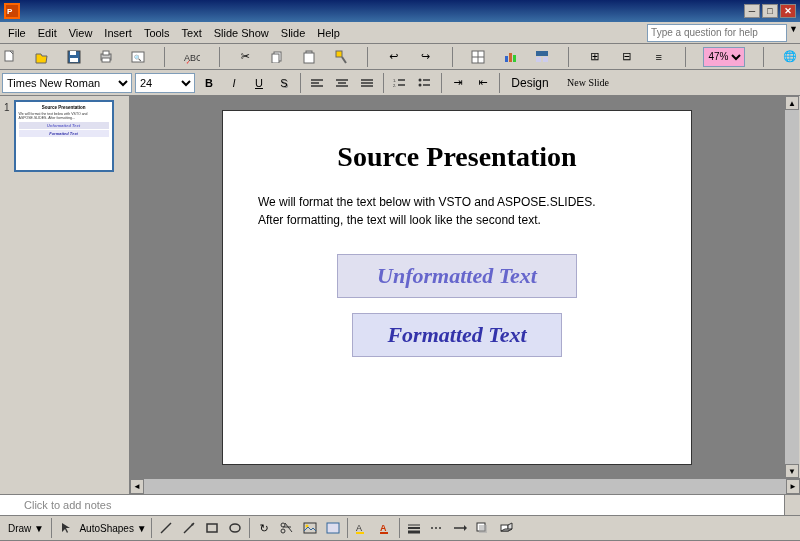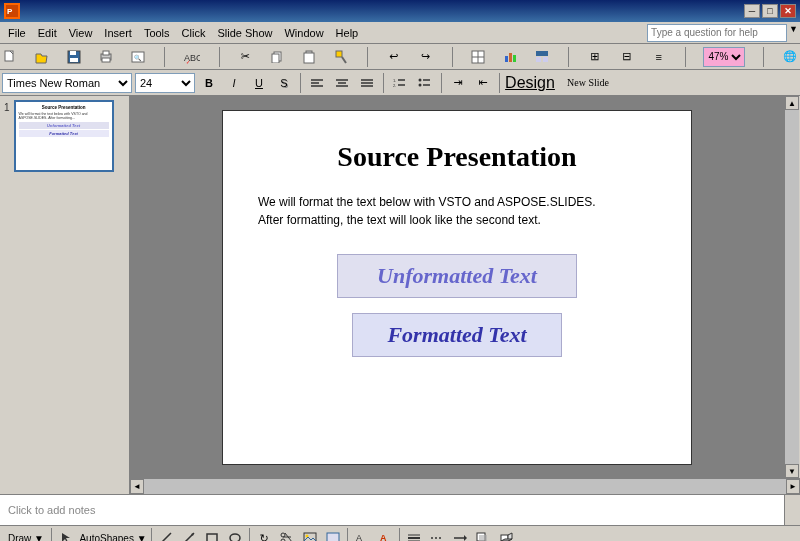--- a/index.html
+++ b/index.html
@@ -243,24 +243,24 @@
       border-bottom: 1px solid #808080;
     }
 
     .notes-wrapper {
       display: flex;
       border-top: 1px solid #808080;
     }
     .notes-content {
       flex: 1;
       background: white;
-      height: 30px;
+      height: 20px;
       display: flex;
       align-items: center;
-      padding: 0 8px;
+      padding: 0 24px;
       font-size: 11px;
       color: #666;
     }
     .notes-scroll {
       width: 16px;
       background: #d4d0c8;
       border-left: 1px solid #808080;
     }
 
     .main-wrapper {
@@ -329,23 +329,23 @@
     <div class="titlebar-btn" style="background:#c0392b; color:white;">✕</div>
   </div>
 </div>
 
 <div id="menubar">
   <div class="menu-item">File</div>
   <div class="menu-item">Edit</div>
   <div class="menu-item">View</div>
   <div class="menu-item">Insert</div>
   <div class="menu-item">Tools</div>
-  <div class="menu-item">Click</div>
+  <div class="menu-item">Text</div>
   <div class="menu-item">Slide Show</div>
-  <div class="menu-item">Window</div>
+  <div class="menu-item">Slide</div>
   <div class="menu-item">Help</div>
   <div id="help-area">
     <input type="text" id="help-input" placeholder="Type a question for help" style="">
     <span style="font-size:9px;">▼</span>
   </div>
 </div>
 
 <div class="toolbar">
 
   <div class="toolbar-btn" title="New">
@@ -490,21 +490,21 @@
         <circle cx="2" cy="3" r="1.5" fill="#333"></circle>
         <line x1="5" y1="3" x2="12" y2="3" stroke="#333" stroke-width="1.5"></line>
         <circle cx="2" cy="8" r="1.5" fill="#333"></circle>
         <line x1="5" y1="8" x2="12" y2="8" stroke="#333" stroke-width="1.5"></line>
       </svg>
   </div>
   <div class="toolbar-separator"></div>
   <div class="toolbar-btn">⇥</div>
   <div class="toolbar-btn">⇤</div>
   <div class="toolbar-separator"></div>
-  <div class="toolbar-btn" style="font-size:16px; width:50px;text-decoration:underline;">Design</div>
+  <div class="toolbar-btn" style="font-size:12px; width:50px;">Design</div>
   <div class="toolbar-btn" style="font-size:10px; width:60px;font-family:Liberation Serif, serif;">New Slide</div>
 </div>
 
 <div class="main-wrapper">
 
   <div id="slide-panel">
     <div class="slide-thumb-container">
       <span class="slide-number">1</span>
       <div class="slide-thumb">
         <div class="slide-thumb-inner">

